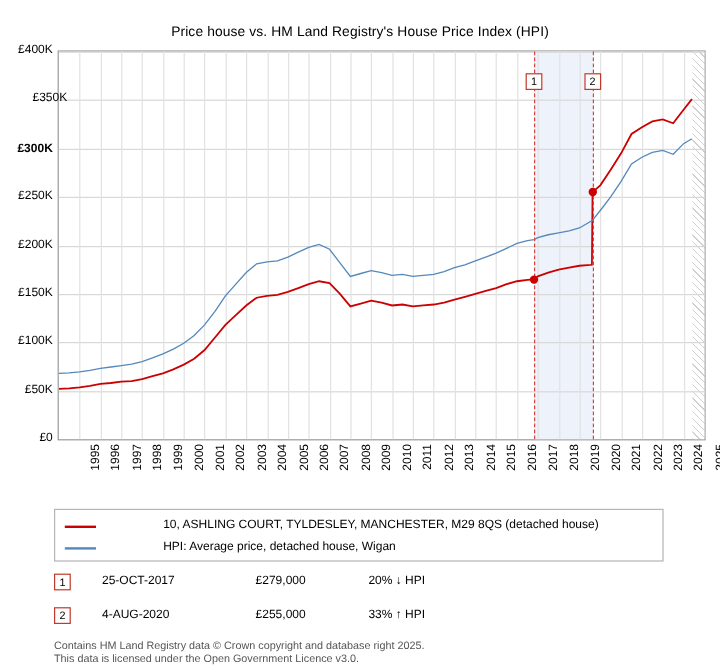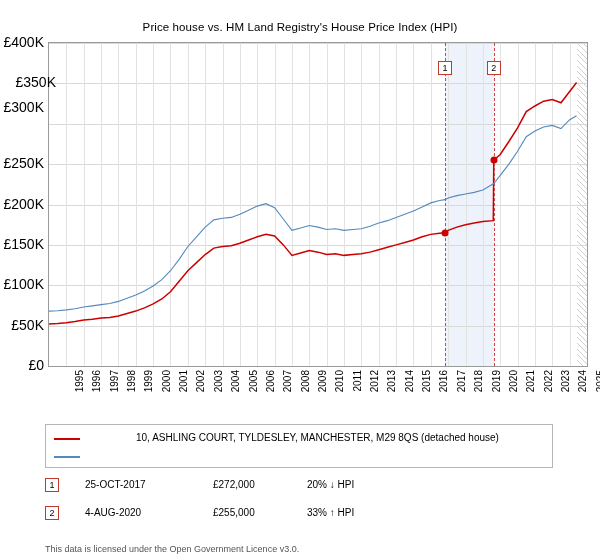--- a/index.html
+++ b/index.html
@@ -42,21 +42,21 @@
     height: 1px; background: #d8d8d8;
   }
   .vgrid {
     position: absolute; top: 0; height: 100%;
     width: 1px; background: #e2e2e2;
   }
   .ylabel {
     position: absolute;
     right: 554px;
     text-align: right;
-    font-size: 14px;
+    font-size: 10px;
     color: #000;
     width: 46px;
     transform: translateY(-50%);
     white-space: nowrap;
   }
   .xlabel {
     position: absolute;
     font-size: 10px;
     color: #000;
     transform-origin: right top;
@@ -204,21 +204,21 @@
         <div class="dot" style="left: 444.805px; top: 117.088px;"></div>
       </div>
   </div>
   <div id="axes">
       <div class="ylabel" style="top: 365px; left: 0px; right: auto; width: 44px;">£0</div>
       <div class="ylabel" style="top: 324.625px; left: 0px; right: auto; width: 44px;">£50K</div>
       <div class="ylabel" style="top: 284.25px; left: 0px; right: auto; width: 44px;">£100K</div>
       <div class="ylabel" style="top: 243.875px; left: 0px; right: auto; width: 44px;">£150K</div>
       <div class="ylabel" style="top: 203.5px; left: 0px; right: auto; width: 44px;">£200K</div>
       <div class="ylabel" style="top: 163.125px; left: 0px; right: auto; width: 44px;">£250K</div>
-      <div class="ylabel" style="top: 107px; left: 0px; right: auto; width: 44px;">£300K</div>
+      <div class="ylabel" style="top: 124px; left: 0px; right: auto; width: 44px; font-weight: bold;">£300K</div>
       <div class="ylabel" style="top: 82.375px; left: 0px; right: auto; width: 44px; margin-left: 12px;">£350K</div>
       <div class="ylabel" style="top: 42px; left: 0px; right: auto; width: 44px;">£400K</div>
       <div class="xlabel" style="left: 52px; top: 370px;">1995</div>
       <div class="xlabel" style="left: 69.3548px; top: 370px;">1996</div>
       <div class="xlabel" style="left: 86.7097px; top: 370px;">1997</div>
       <div class="xlabel" style="left: 104.065px; top: 370px;">1998</div>
       <div class="xlabel" style="left: 121.419px; top: 370px;">1999</div>
       <div class="xlabel" style="left: 138.774px; top: 370px;">2000</div>
       <div class="xlabel" style="left: 156.129px; top: 370px;">2001</div>
       <div class="xlabel" style="left: 173.484px; top: 370px;">2002</div>
@@ -244,30 +244,32 @@
       <div class="xlabel" style="left: 520.581px; top: 370px;">2022</div>
       <div class="xlabel" style="left: 537.935px; top: 370px;">2023</div>
       <div class="xlabel" style="left: 555.29px; top: 370px;">2024</div>
       <div class="xlabel" style="left: 572.645px; top: 370px;">2025</div>
     </div>
 
   <div id="legend">
       <div class="legline" style="top: 13px; border-top: 2px solid rgb(204, 0, 0);"></div>
       <div class="legrow legtxt" style="top: 7px;">10, ASHLING COURT, TYLDESLEY, MANCHESTER, M29 8QS (detached house)</div>
       <div class="legline" style="top: 31px; border-top: 2px solid rgb(85, 136, 187);"></div>
+      <div class="legrow legtxt" style="top: 25px;">HPI: Average price, detached house, Wigan</div>
     </div>
   <div id="events">
       <div class="evrow" style="top: 478px; width: 520px; height: 16px;">
         <div class="evnum">1</div>
         <div class="evdate" style="top: 1px;">25-OCT-2017</div>
-        <div class="evprice" style="top: 1px;">£272,000</div>
+        <div class="evprice" style="top: 1px;">£279,000</div>
         <div class="evhpi" style="top: 1px;">20% ↓ HPI</div>
       </div>
       <div class="evrow" style="top: 506px; width: 520px; height: 16px;">
         <div class="evnum">2</div>
         <div class="evdate" style="top: 1px;">4-AUG-2020</div>
         <div class="evprice" style="top: 1px;">£255,000</div>
         <div class="evhpi" style="top: 1px;">33% ↑ HPI</div>
       </div>
     </div>
 
+  <div class="foot" id="foot1" style="top:533px">Contains HM Land Registry data © Crown copyright and database right 2025.</div>
   <div class="foot" id="foot2" style="top:544px">This data is licensed under the Open Government Licence v3.0.</div>
 </div>
 
 </body></html>

